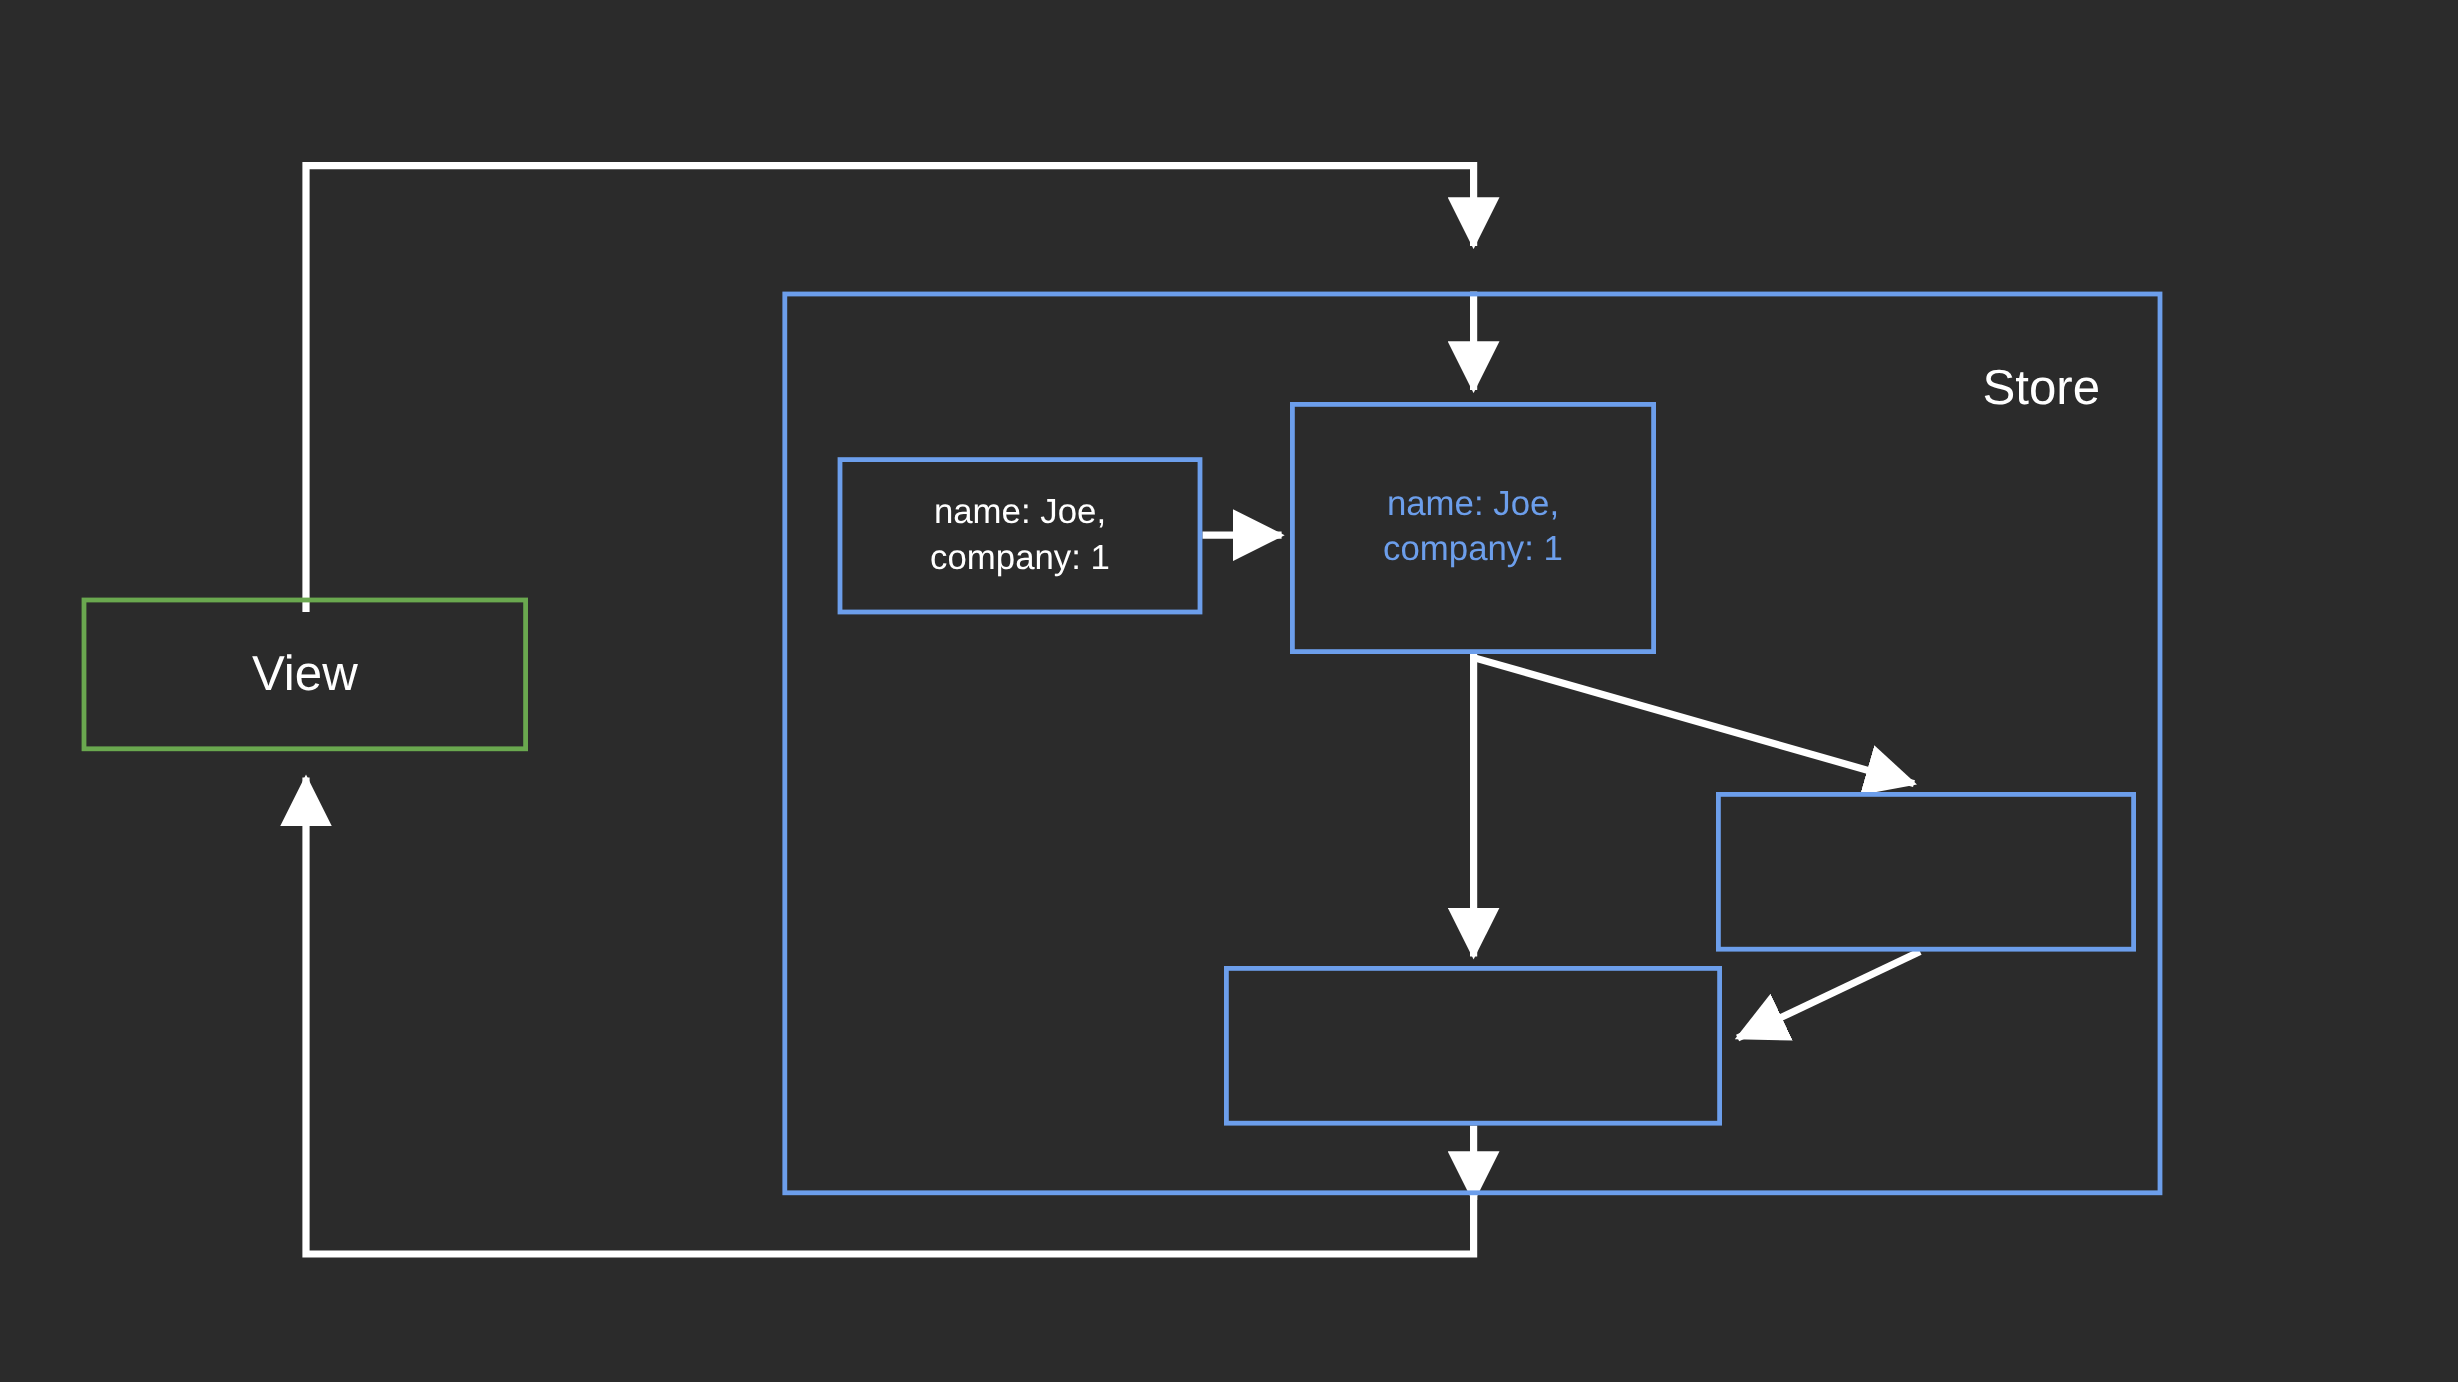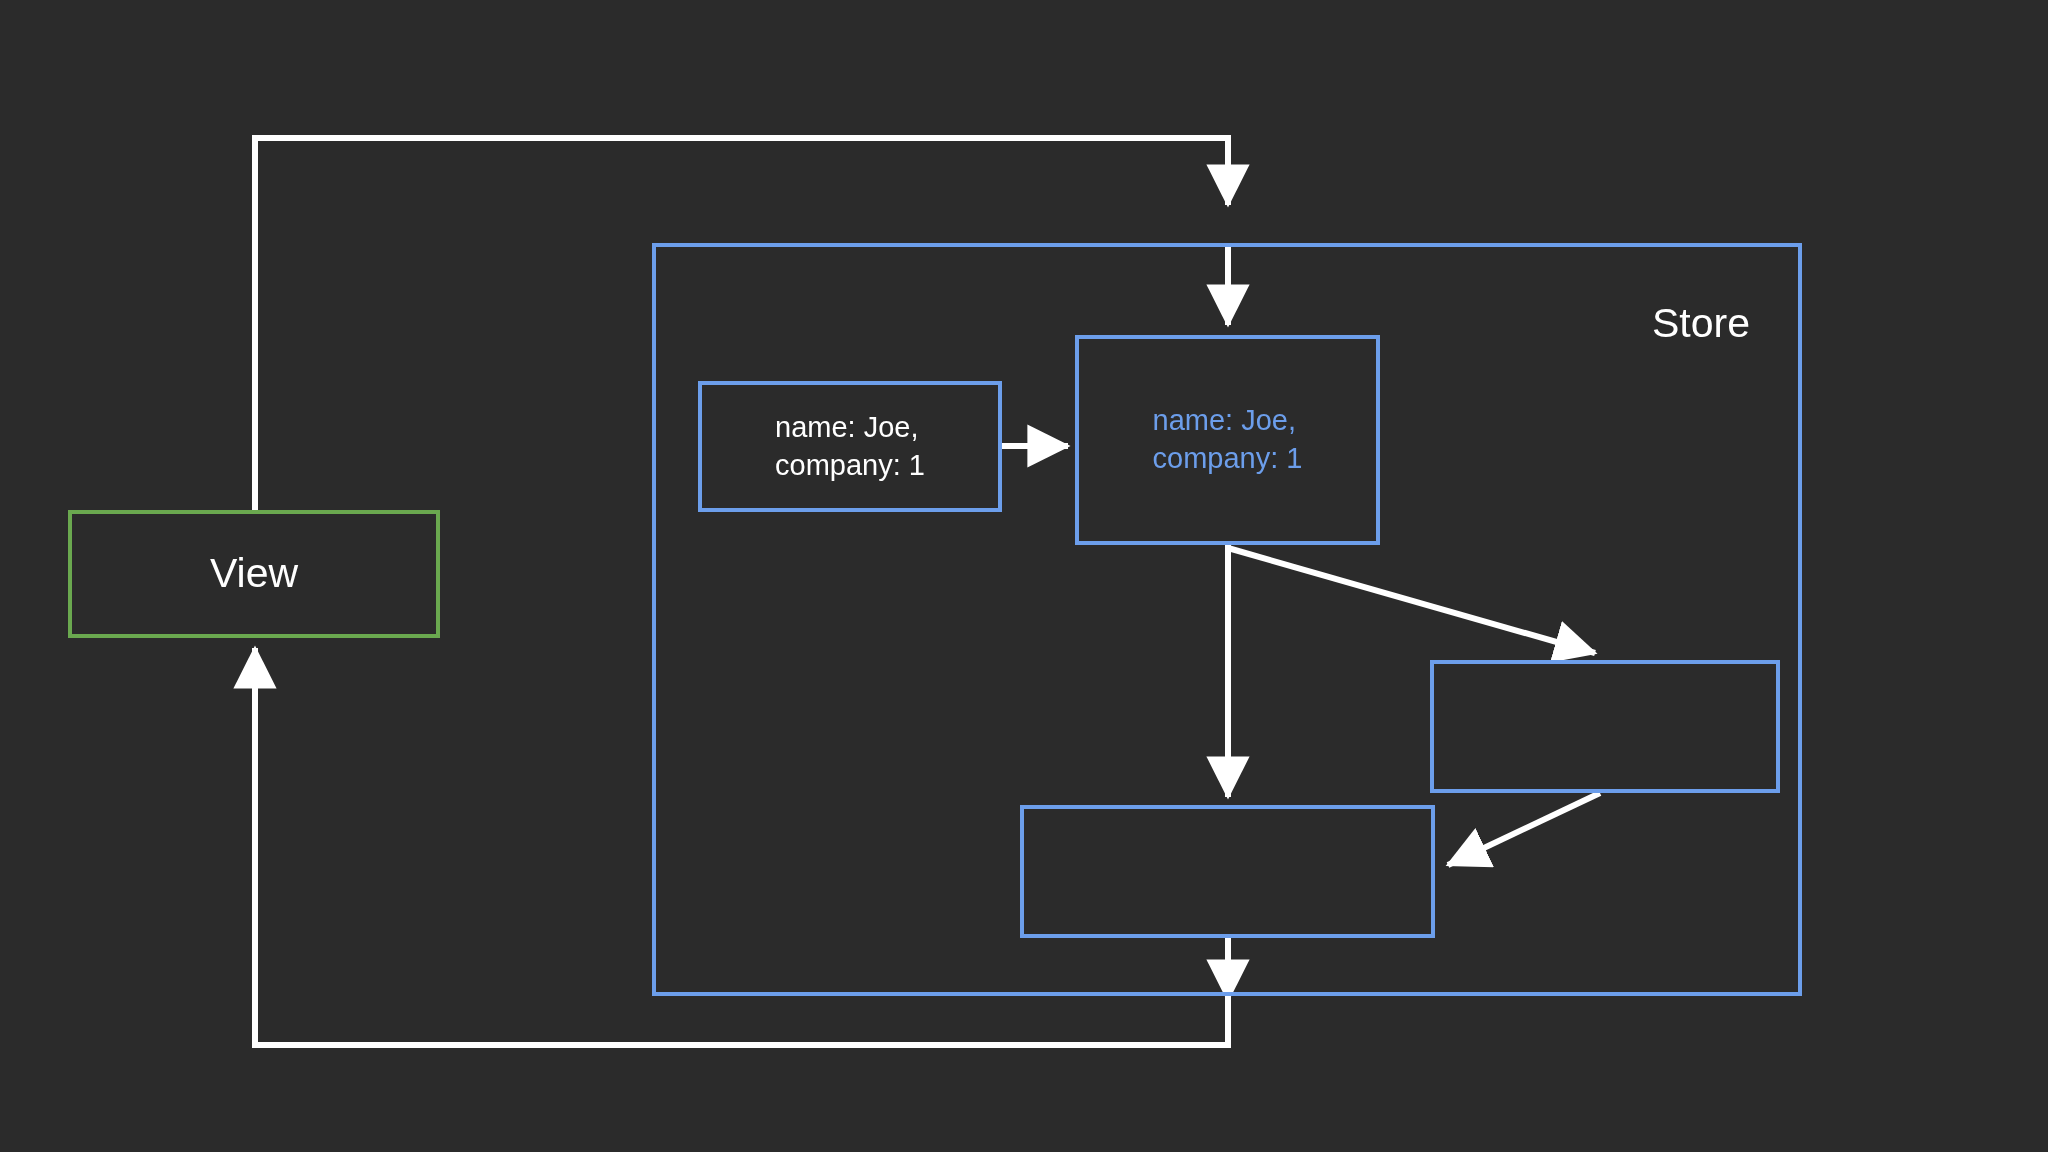--- a/index.html
+++ b/index.html
@@ -23,31 +23,32 @@
     width: 2048px;
     height: 1152px;
     pointer-events: none;
   }
   .node {
     position: absolute;
     box-sizing: border-box;
     display: flex;
     align-items: center;
     justify-content: center;
+    text-align: center;
     background: transparent;
   }
   .node-label {
     white-space: pre-line;
     line-height: 1.30;
   }
 
   
   #node-view {
     left: 68px;
-    top: 510px;
+    top: 498px;
     width: 372px;
     height: 128px;
     border: 4px solid #6aa84f;
   }
   #node-view .node-label {
     color: #ffffff;
     font-size: 41px;
   }
 
   

